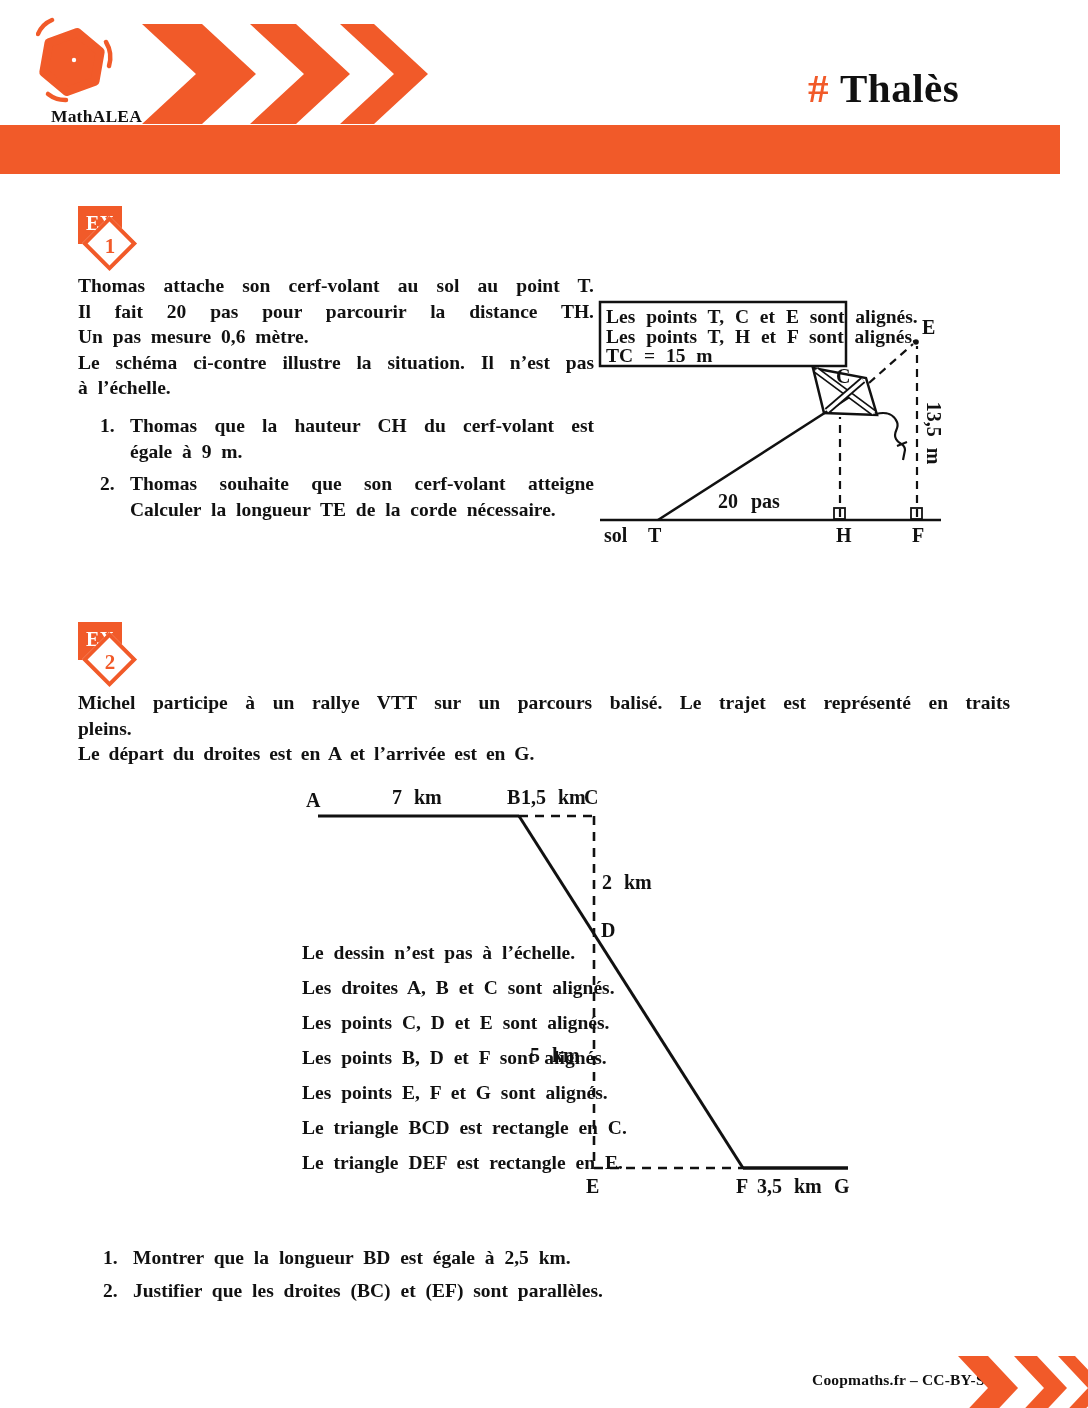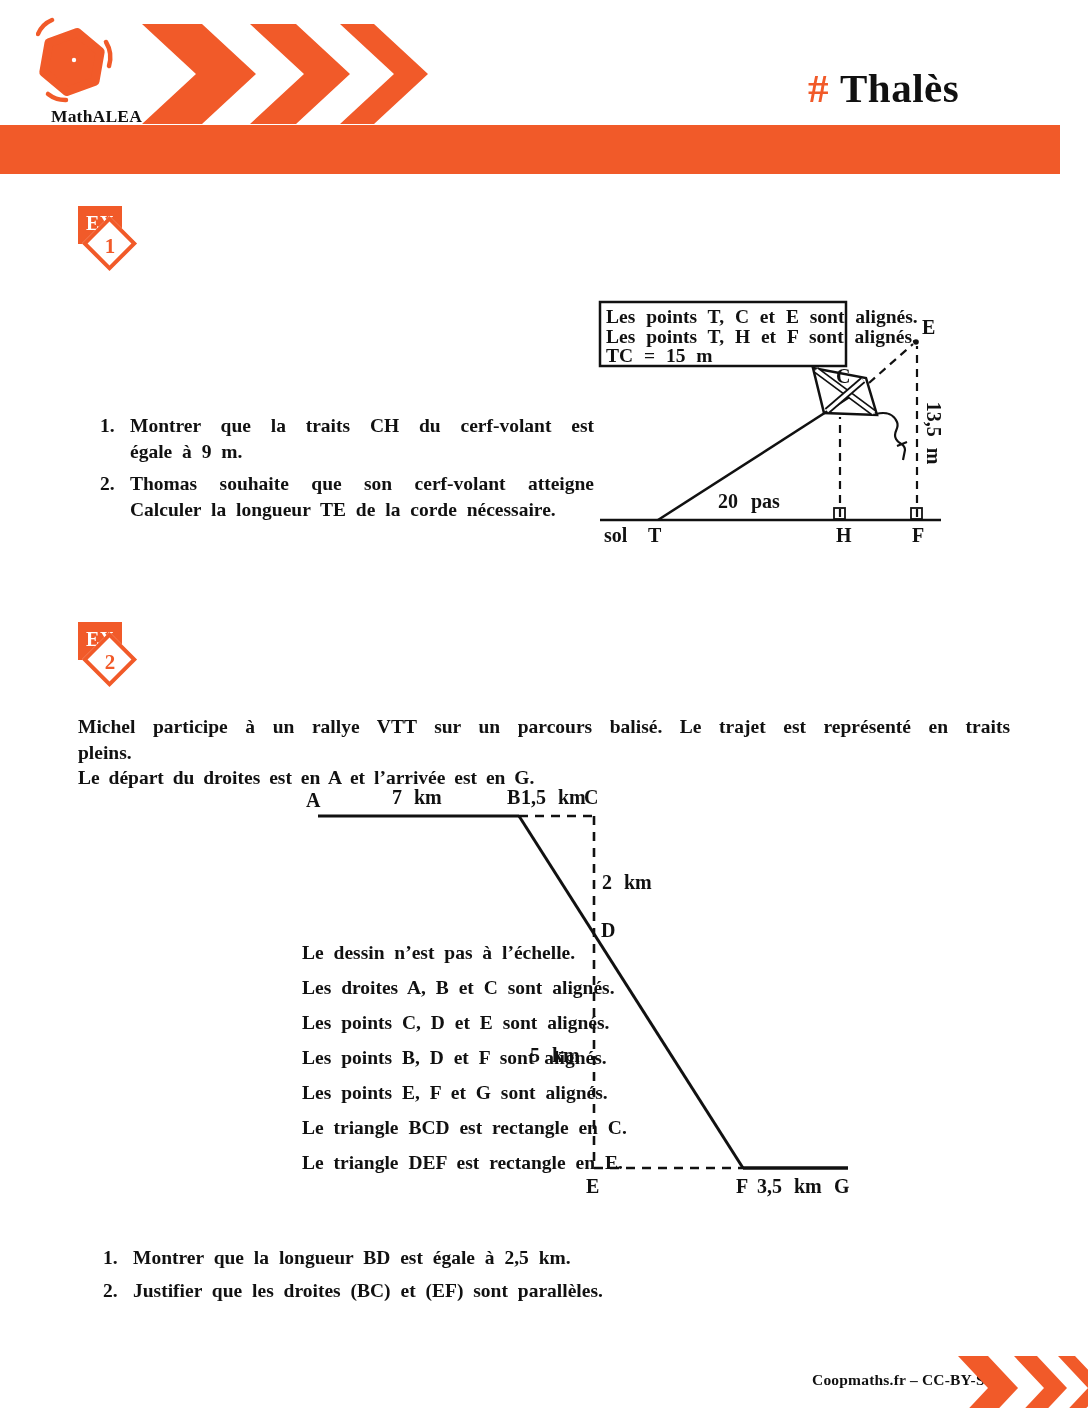--- a/index.html
+++ b/index.html
@@ -28,21 +28,21 @@
   .badge .num{ position:absolute; left:12px; top:28px; width:40px; text-align:center;
               color:var(--orange); font-size:21px; }
 
   
   .tblock{ font-size:19.5px; word-spacing:5px; line-height:25.5px; }
   .just{ text-align:justify; text-align-last:justify; }
   .item{ display:flex; padding-left:22px; margin-bottom:7px; }
   .item .inum{ width:30px; flex:none; }
   .item .ibody{ flex:1; }
   .facts{ font-size:19.5px; word-spacing:5px; line-height:35px; }
-  .intro{ word-spacing:4px;margin-top:24px; }
+  .intro{ word-spacing:4px; }
   .footer-credit{ left:812px; top:1371px; font-size:15.5px; letter-spacing:.2px; white-space:nowrap; }
 </style>
 </head>
 <body>
 
 <div class="page">
 
   <svg class="abs" style="left:36px;top:16px" width="110" height="100" viewBox="0 0 110 100">
     <path d="M64.2,35.7 L41.2,16.5 L13,26.7 L7.8,56.3 L30.8,75.5 L59,65.3 Z" fill="#f15a29" stroke="#f15a29" stroke-width="9" stroke-linejoin="round"></path>
     <circle cx="38" cy="44" r="2.2" fill="#fff"></circle>
@@ -67,26 +67,33 @@
   <div class="abs title">
     <span class="hash">#</span><span>Thalès</span>
   </div>
 
   <div class="abs badge" style="left:78px;top:206px">
     <div class="sq">EX</div>
     <div class="diamond"></div>
     <div class="num">1</div>
   </div>
 
+  <div class="abs tblock" style="left:78px;top:273px;width:516px">
+    <div class="just">Thomas attache son cerf-volant au sol au point T.</div>
+    <div class="just">Il fait 20 pas pour parcourir la distance TH.</div>
+    <div>Un pas mesure 0,6 mètre.</div>
+    <div class="just">Le schéma ci-contre illustre la situation. Il n’est pas</div>
+    <div>à l’échelle.</div>
+  </div>
 
   <div class="abs tblock" style="left:78px;top:413px;width:516px">
     <div class="item">
       <span class="inum">1.</span>
       <div class="ibody">
-        <div class="just">Montrer que la traits CH du cerf-volant est</div>
+        <div class="just">Thomas que la hauteur CH du cerf-volant est</div>
         <div>égale à 9 m.</div>
       </div>
     </div>
     <div class="item">
       <span class="inum">2.</span>
       <div class="ibody">
         <div class="just">Thomas souhaite que son cerf-volant atteigne</div>
         <div>Calculer la longueur TE de la corde nécessaire.</div>
       </div>
     </div>

